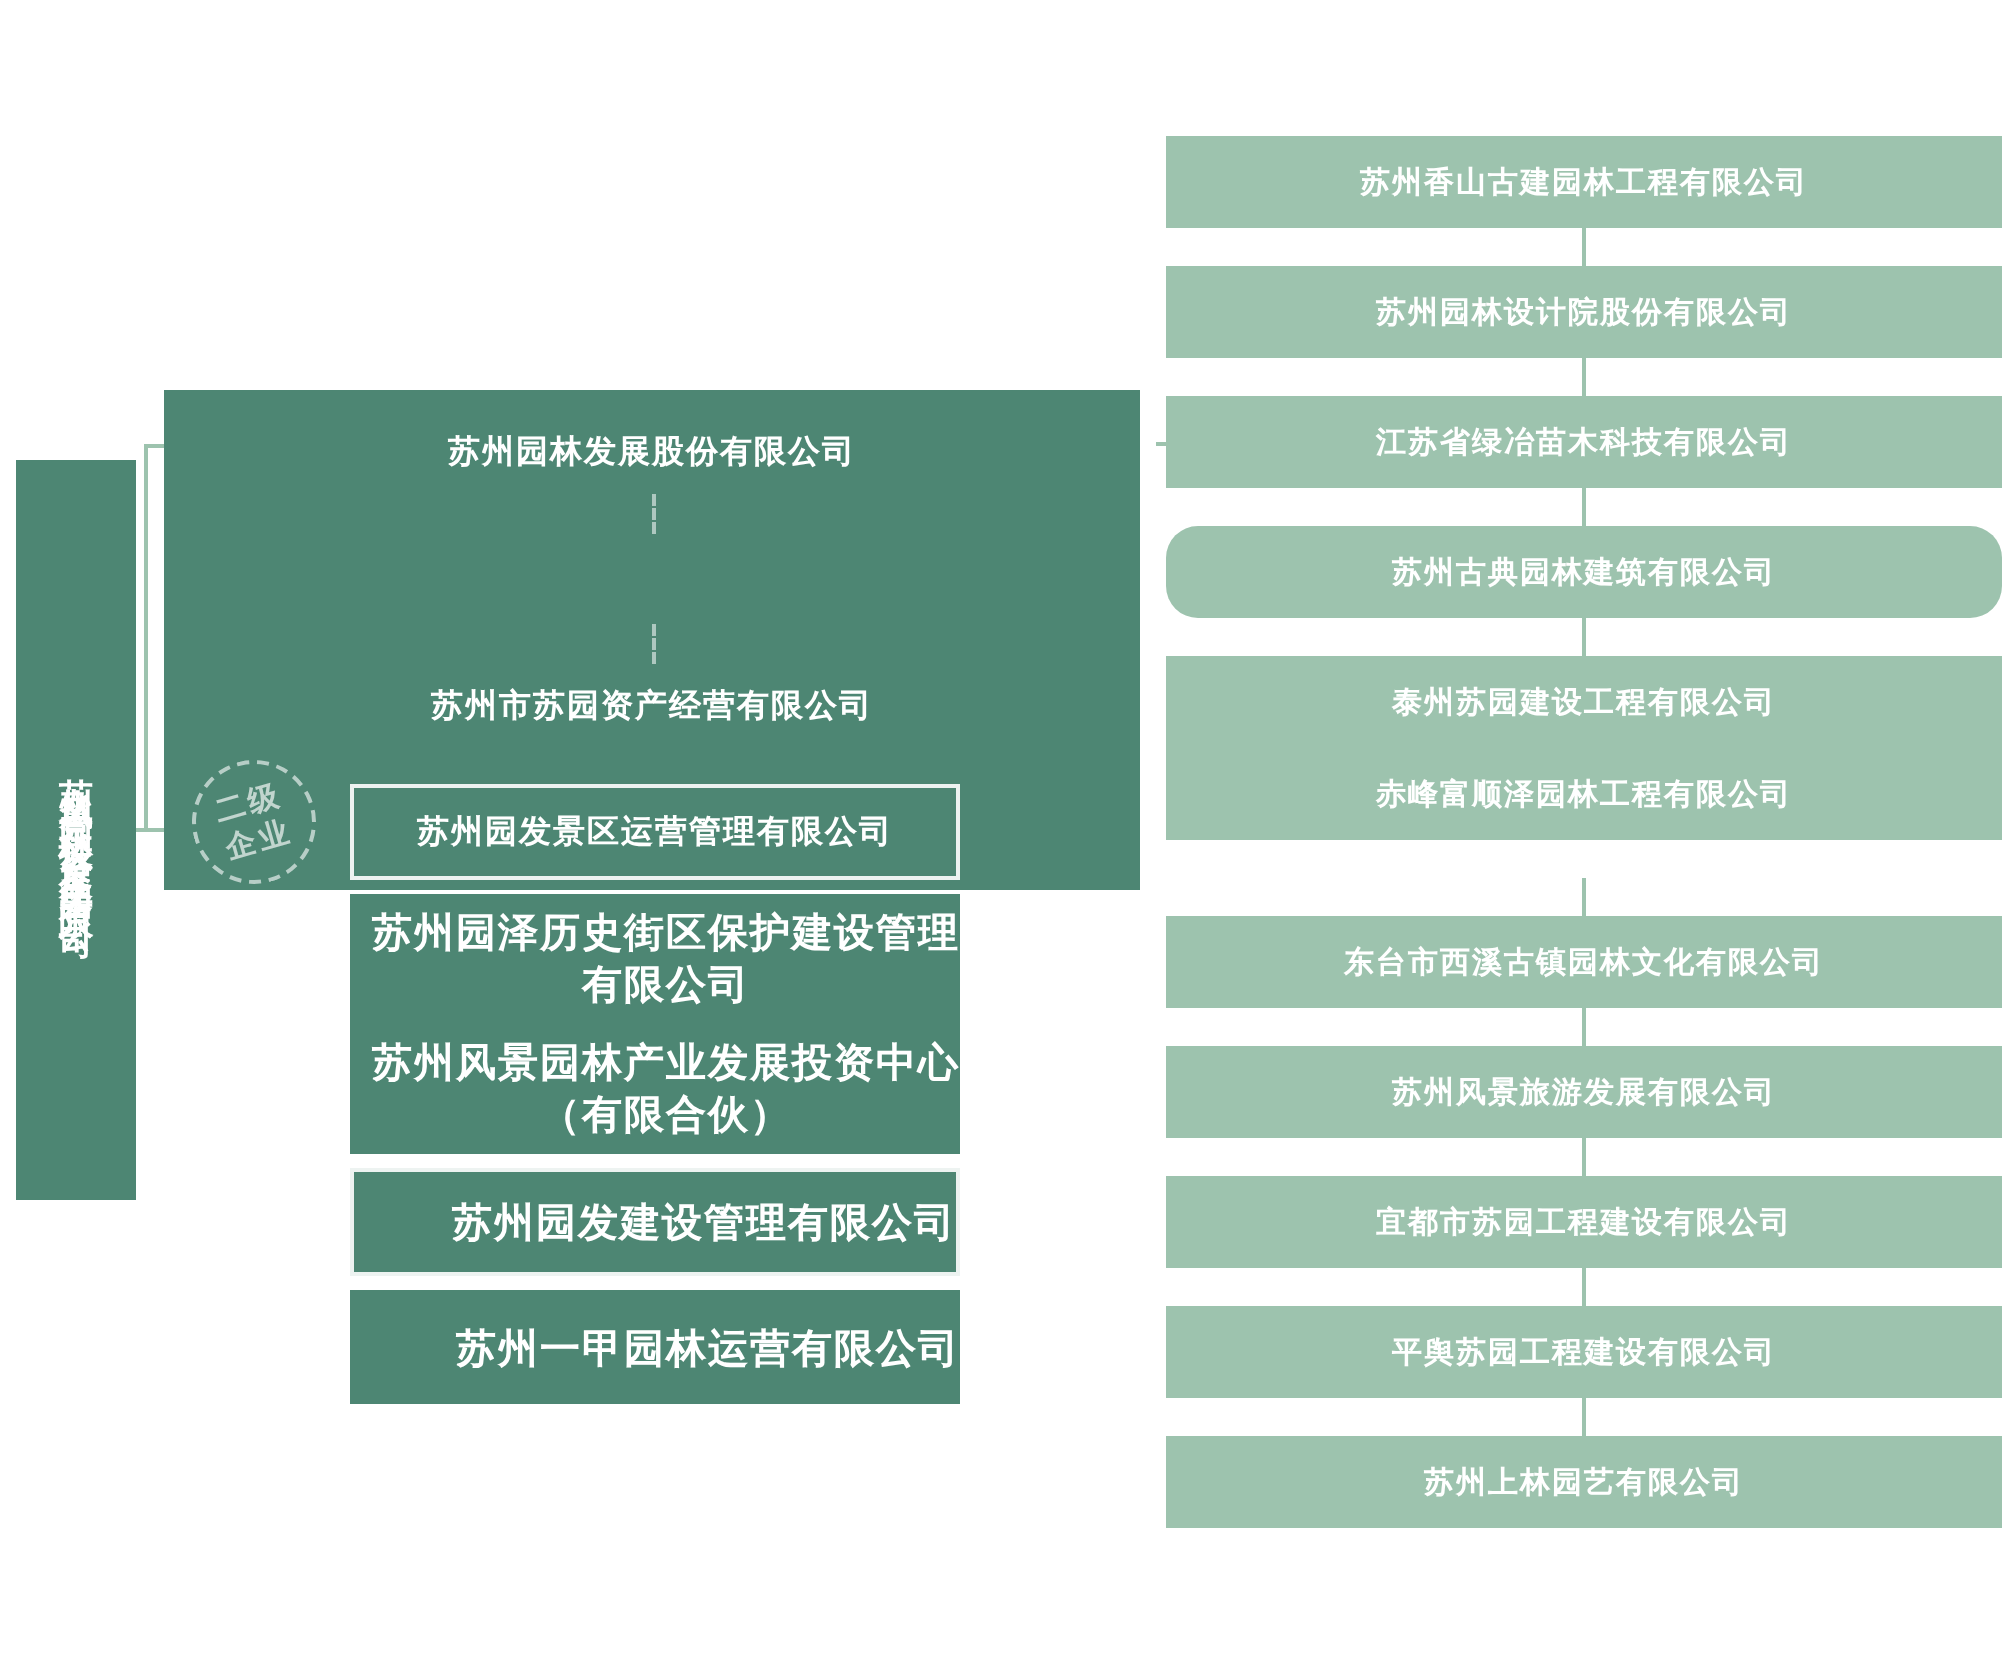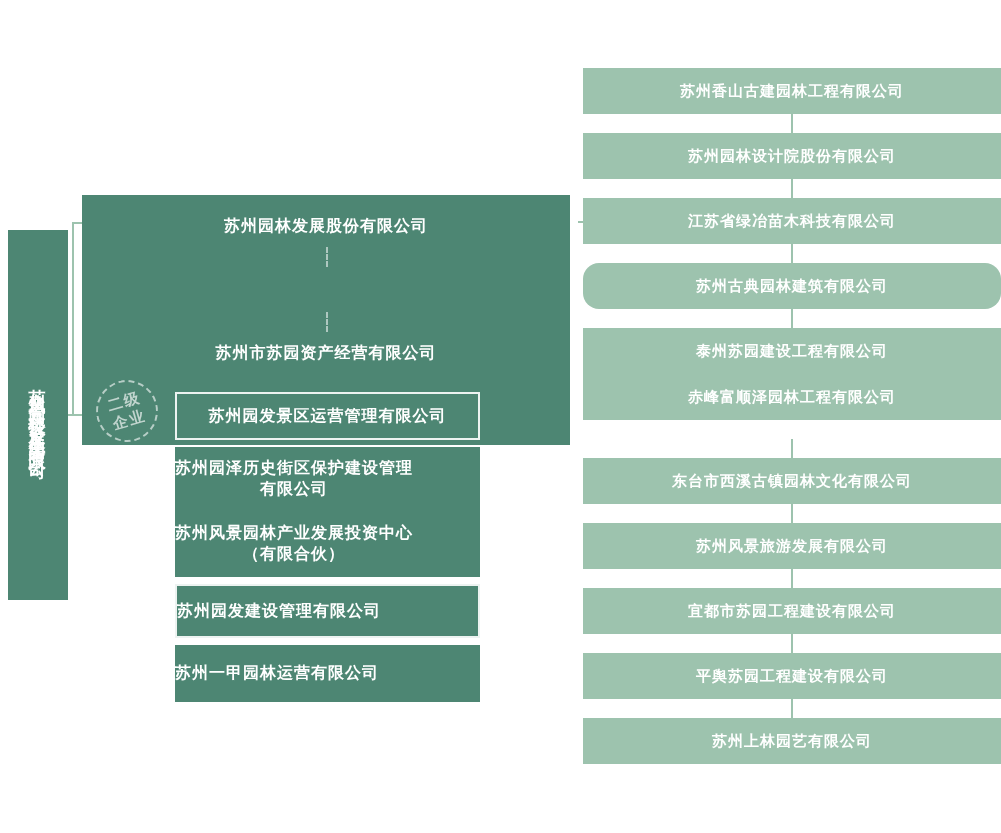--- a/index.html
+++ b/index.html
@@ -35,22 +35,22 @@
   .outlined-inner {
     position:absolute; left:93px; top:197px; width:305px; height:48px;
     border:2px solid rgba(255,255,255,.9);
     color:#fff; font-weight:bold; font-size:16px; letter-spacing:1px;
     display:flex; align-items:center; justify-content:center; text-align:center;
   }
 
   
   .l2-box {
     position:absolute; left:175px; width:305px;
-    background:#4d8673; color:#fff; font-weight:bold; font-size:16px;
-    display:flex; align-items:center; justify-content:flex-start; text-align:center;
+    background:#4d8673; color:#fff; font-weight:bold; font-size:20px;
+    display:flex; align-items:center; justify-content:flex-end; text-align:center;
     line-height:1.3; letter-spacing:1px;
   }
   .l2-box span { white-space:pre-line; }
   .l2-box.outlined { border:2px solid rgba(255,255,255,.9); }
 
   
   .l3-box {
     position:absolute; left:583px; width:418px; height:46px;
     background:#9dc3ae; color:#fff; font-weight:bold; font-size:15px;
     letter-spacing:1px;

